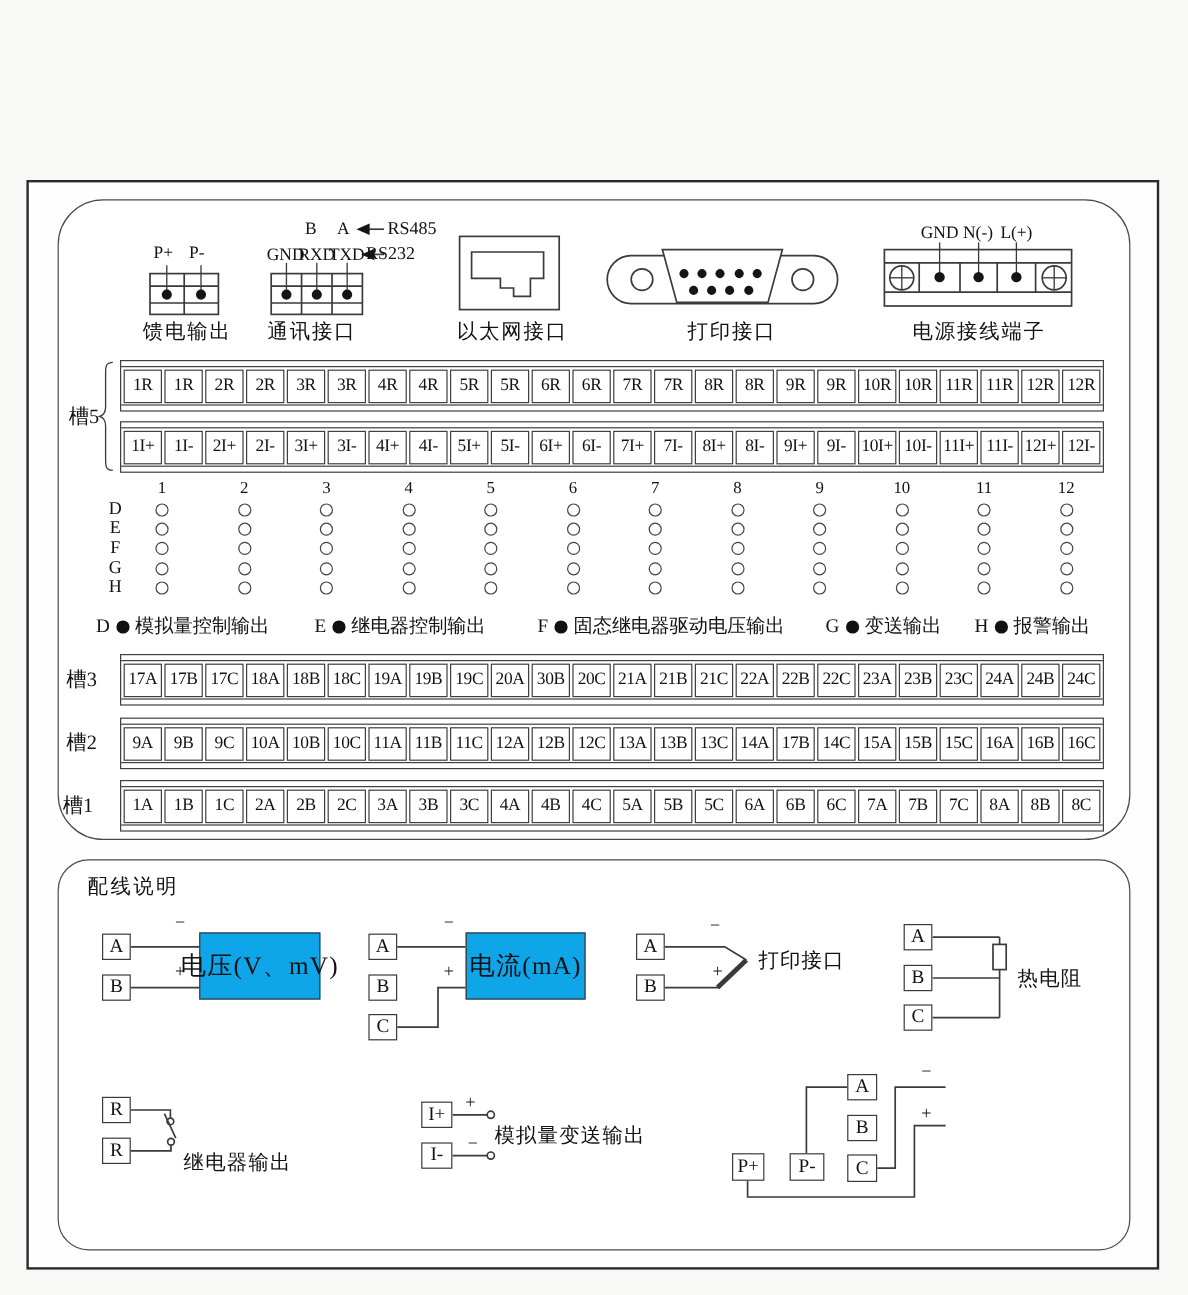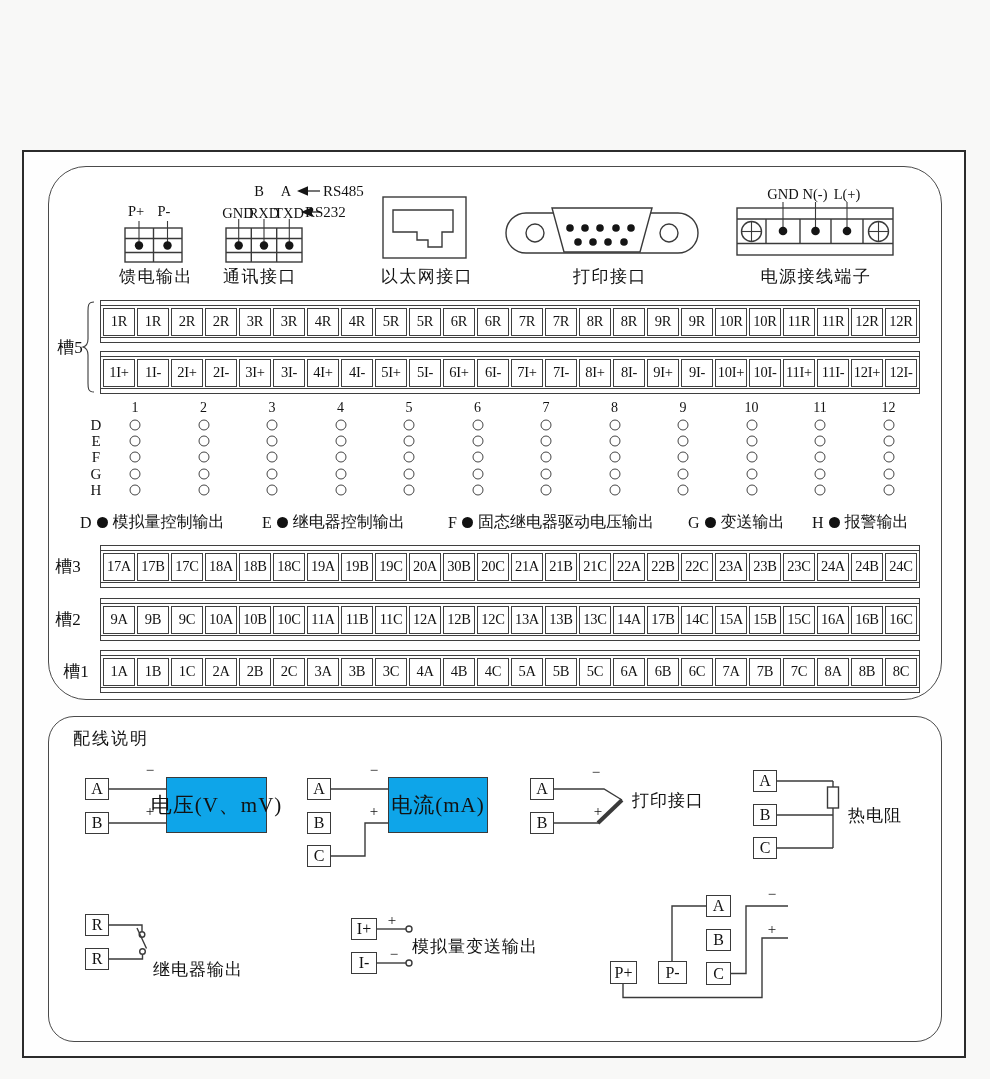--- a/index.html
+++ b/index.html
@@ -423,21 +423,21 @@
         <div class="cell">14C</div>
         <div class="cell">15A</div>
         <div class="cell">15B</div>
         <div class="cell">15C</div>
         <div class="cell">16A</div>
         <div class="cell">16B</div>
         <div class="cell">16C</div>
       </div>
       <div class="band bot"></div>
     </div>
-  <span class="slotlabel" style="left:76px;top:671px">槽1</span>
+  <span class="slotlabel" style="left:65px;top:671px">槽1</span>
   <div class="tstrip" style="left:100px;top:650px;width:820px;height:43px">
       <div class="band top"></div>
       <div class="cells">
         <div class="cell">1A</div>
         <div class="cell">1B</div>
         <div class="cell">1C</div>
         <div class="cell">2A</div>
         <div class="cell">2B</div>
         <div class="cell">2C</div>
         <div class="cell">3A</div>

